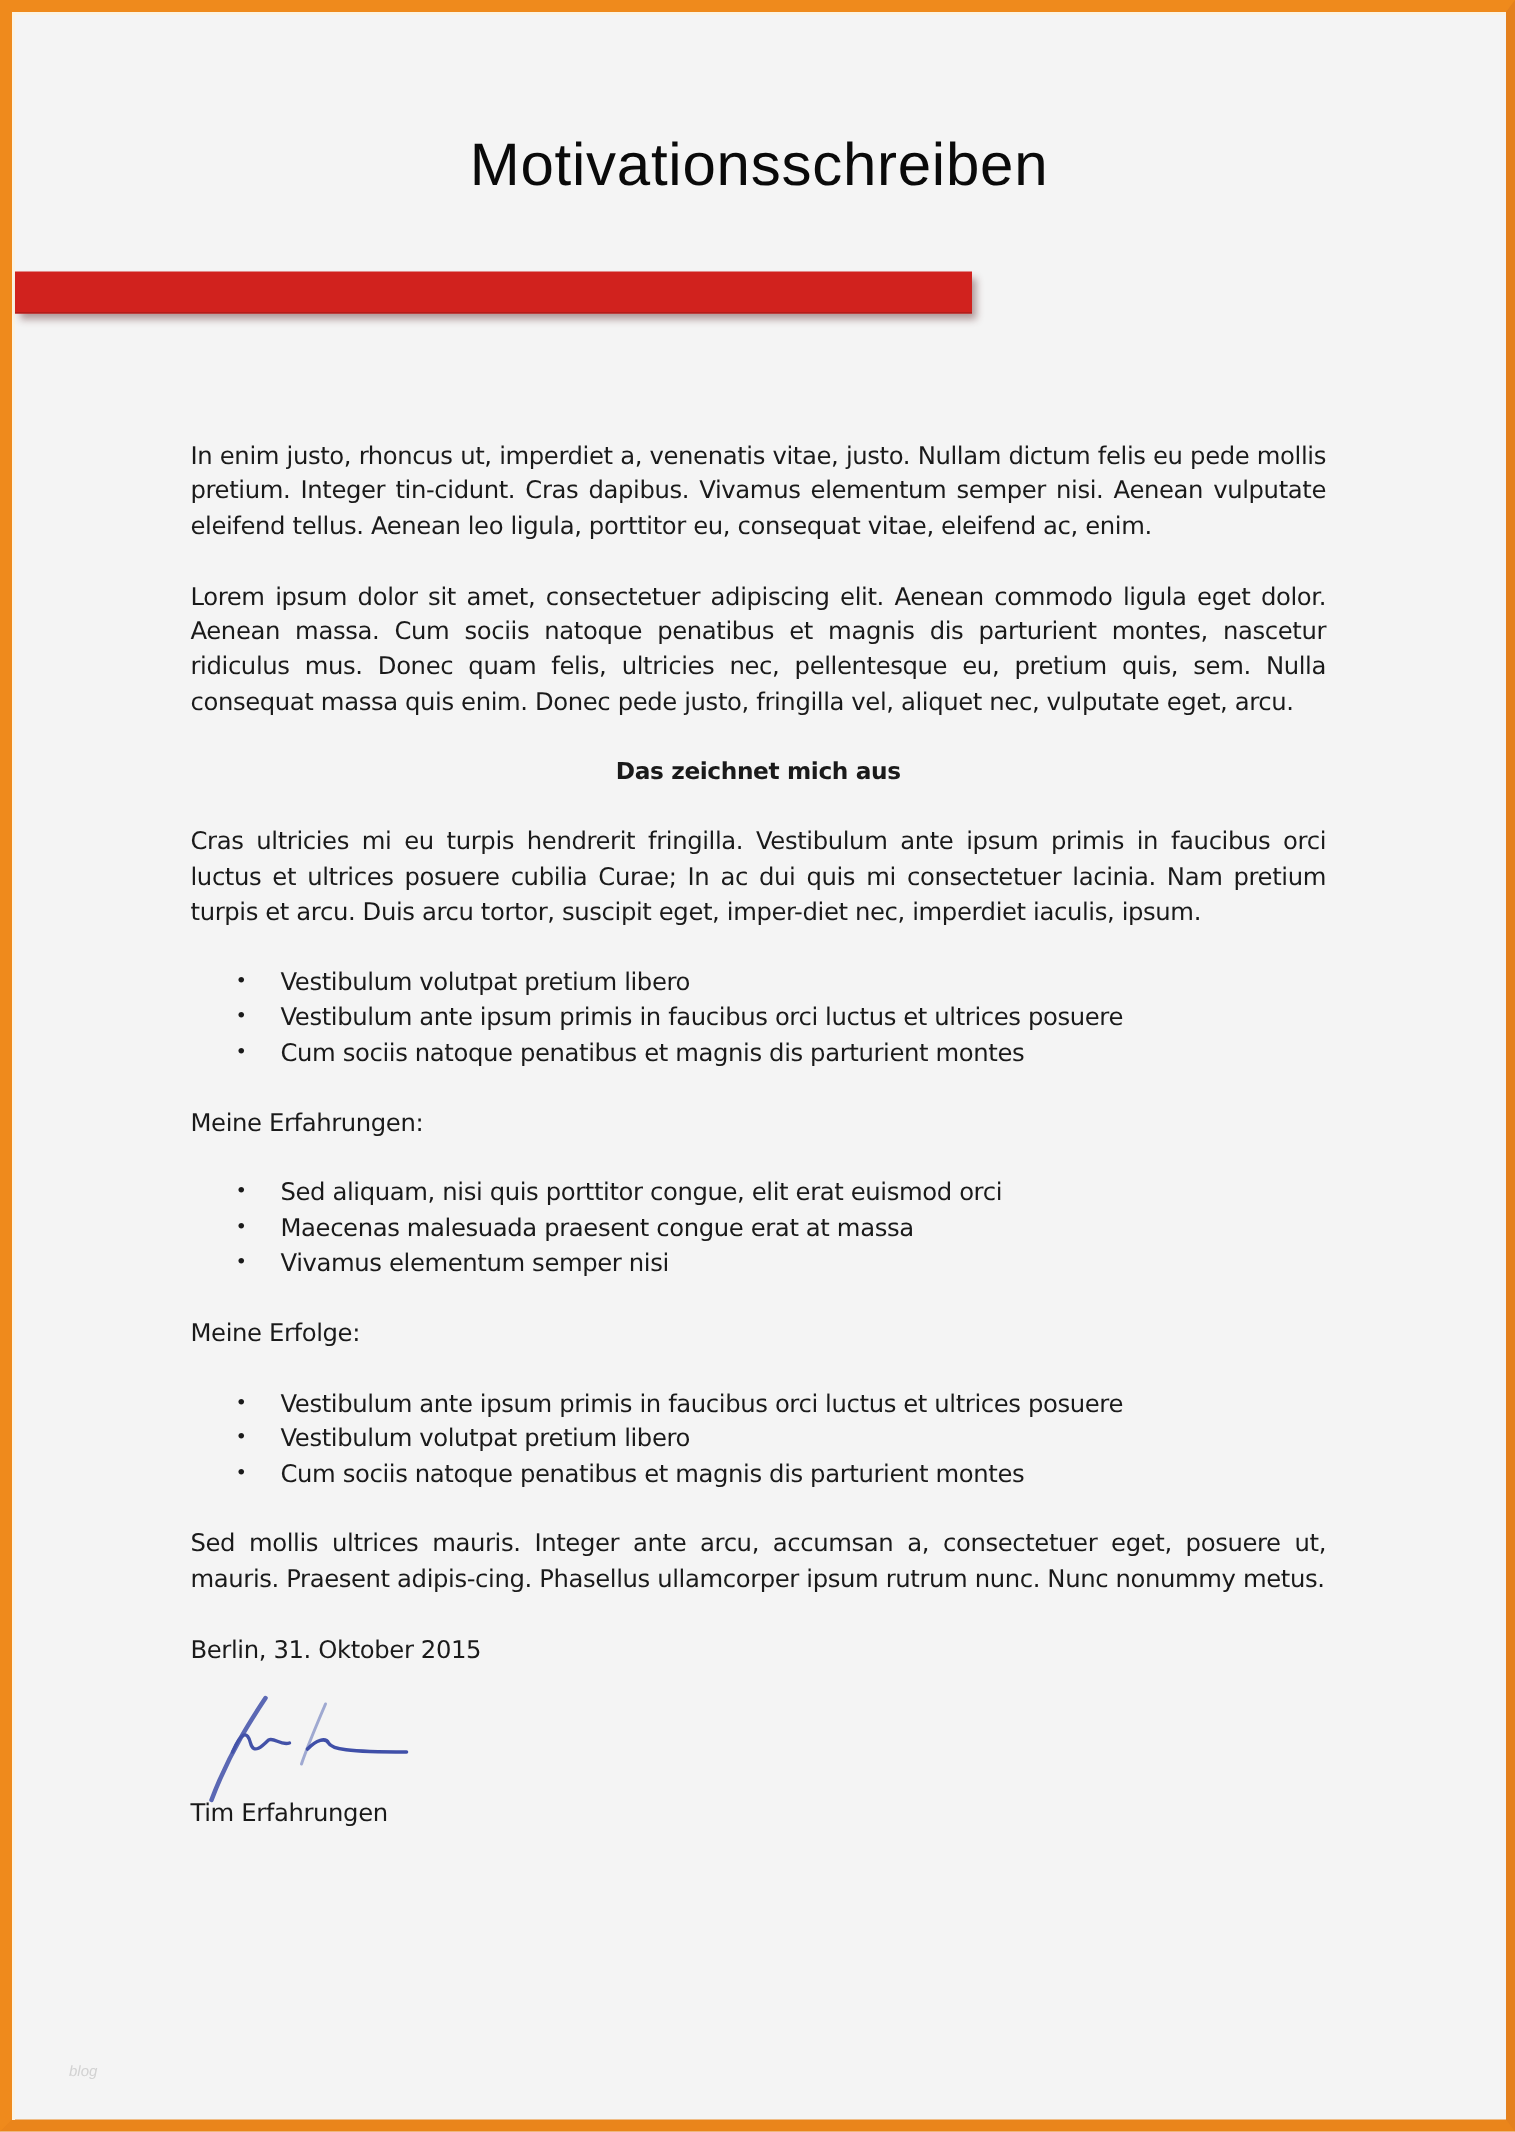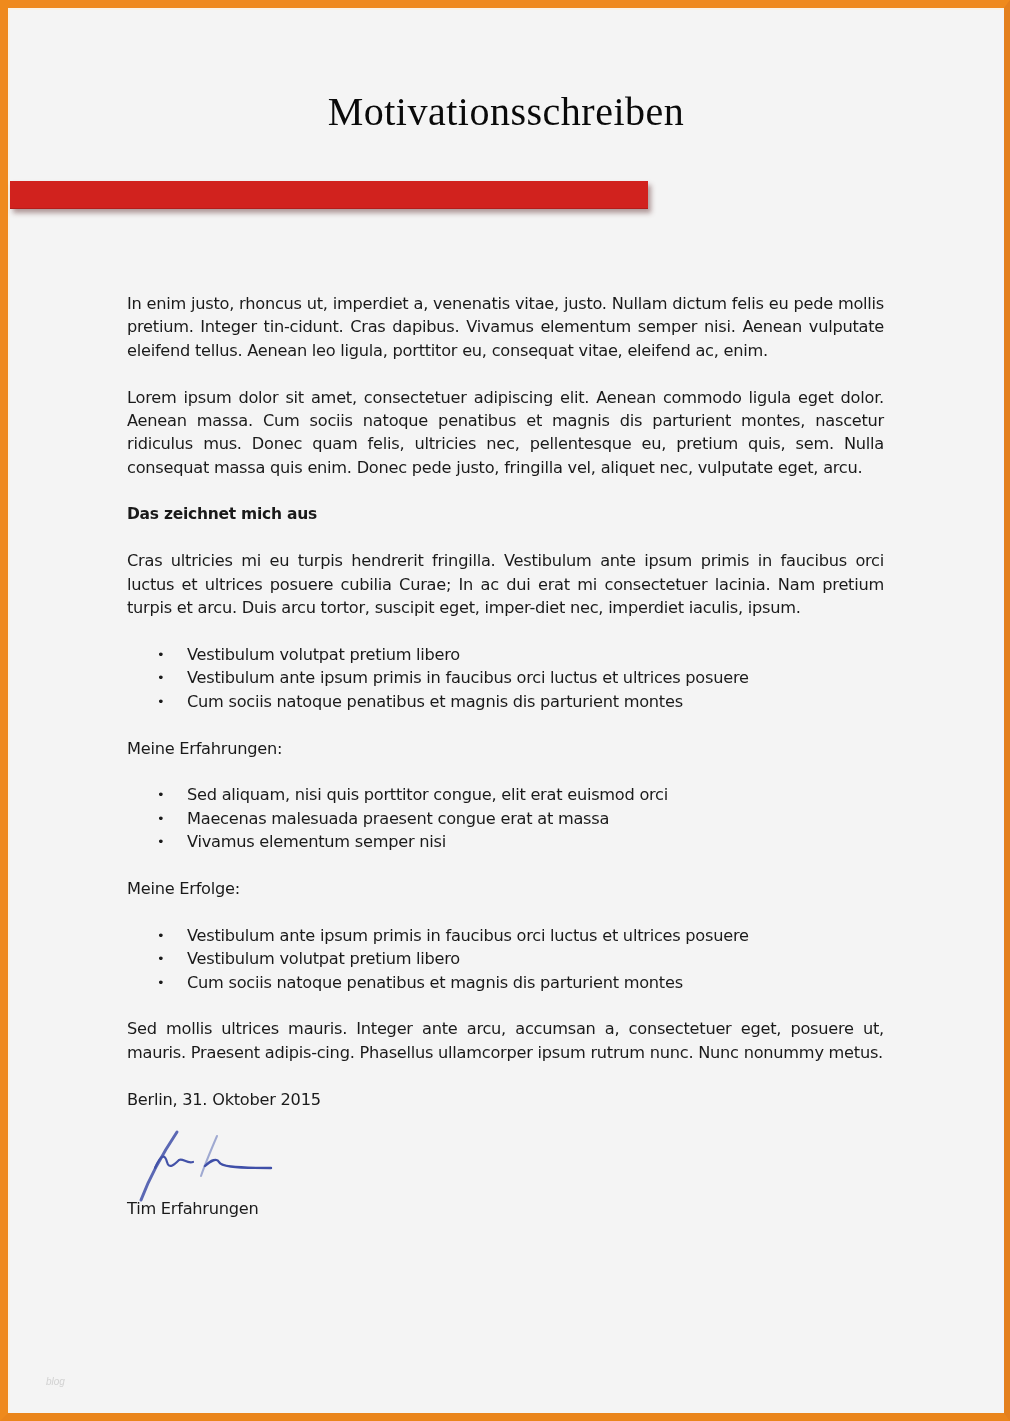--- a/index.html
+++ b/index.html
@@ -19,38 +19,38 @@
     background: #f4f4f4;
   }
   .page-inner {
     position: absolute; left: 0; top: 0; right: 0; bottom: 0;
     box-shadow: inset 2px 2px 0 #fbf3e3;
   }
   .title {
     position: absolute; left: 0; right: 0; top: 80px;
     text-align: center; font-size: 40px; font-weight: normal;
     letter-spacing: 0.5px; color: #0a0a0a; margin: 0;
-    font-family: Liberation Serif, serif;
+    font-family: Liberation Sans, sans-serif;
   }
   .red-bar {
     position: absolute; left: 2px; top: 173px; width: 638px; height: 27px;
     background: #d1221e;
     box-shadow: 3px 4px 5px rgba(90, 40, 40, 0.45);
     border-bottom: 1px solid #b31d1a;
   }
   .content {
     position: absolute; left: 119px; top: 284px; width: 757px;
     font-size: 16.2px; line-height: 23.4px;
     font-family: "DejaVu Sans", sans-serif;
     letter-spacing: -0.25px;
   }
   .content p { margin: 0 0 23.4px 0; text-align: justify; }
   .content p.last-line-left { text-align-last: left; }
   .content h3 {
-    font-size: 15.5px; font-weight: bold; margin: 0 0 23.4px 0; line-height: 23.4px;
+    font-size: 15.5px; font-weight: bold; margin: 0 0 23.4px 0; line-height: 23.4px; text-align: center;
   }
   .list-label { margin: 0; }
   ul.bullets { margin: 0 0 23.4px 0; padding: 0; list-style: none; }
   ul.bullets li { position: relative; padding-left: 60px; }
   ul.bullets li .bullet {
     position: absolute; left: 30px; top: 0; font-size: 13px;
   }
   .date-line { text-align: right; margin: 0; }
   .closing { margin: 0; }
   .signature {
@@ -70,21 +70,21 @@
 
     <h1 class="title">Motivationsschreiben</h1>
 
     <div class="red-bar"></div>
 
     <div class="content">
       <p class="last-line-left">In enim justo, rhoncus ut, imperdiet a, venenatis vitae, justo. Nullam dictum felis eu pede mollis pretium. Integer tin-cidunt. Cras dapibus. Vivamus elementum semper nisi. Aenean vulputate eleifend tellus. Aenean leo ligula, porttitor eu, consequat vitae, eleifend ac, enim.</p>
       <p class="last-line-left">Lorem ipsum dolor sit amet, consectetuer adipiscing elit. Aenean commodo ligula eget dolor. Aenean massa. Cum sociis natoque penatibus et magnis dis parturient montes, nascetur ridiculus mus. Donec quam felis, ultricies nec, pellentesque eu, pretium quis, sem. Nulla consequat massa quis enim. Donec pede justo, fringilla vel, aliquet nec, vulputate eget, arcu.</p>
 
       <h3>Das zeichnet mich aus</h3>
-      <p class="last-line-left">Cras ultricies mi eu turpis hendrerit fringilla. Vestibulum ante ipsum primis in faucibus orci luctus et ultrices posuere cubilia Curae; In ac dui erat mi consectetuer lacinia. Nam pretium turpis et arcu. Duis arcu tortor, suscipit eget, imper-diet nec, imperdiet iaculis, ipsum.</p>
+      <p class="last-line-left">Cras ultricies mi eu turpis hendrerit fringilla. Vestibulum ante ipsum primis in faucibus orci luctus et ultrices posuere cubilia Curae; In ac dui quis mi consectetuer lacinia. Nam pretium turpis et arcu. Duis arcu tortor, suscipit eget, imper-diet nec, imperdiet iaculis, ipsum.</p>
 
       <div>
         <ul class="bullets">
           <li><span class="bullet">•</span><span>Vestibulum volutpat pretium libero</span></li>
           <li><span class="bullet">•</span><span>Vestibulum ante ipsum primis in faucibus orci luctus et ultrices posuere</span></li>
           <li><span class="bullet">•</span><span>Cum sociis natoque penatibus et magnis dis parturient montes</span></li>
         </ul>
       </div>
 
       <div>

